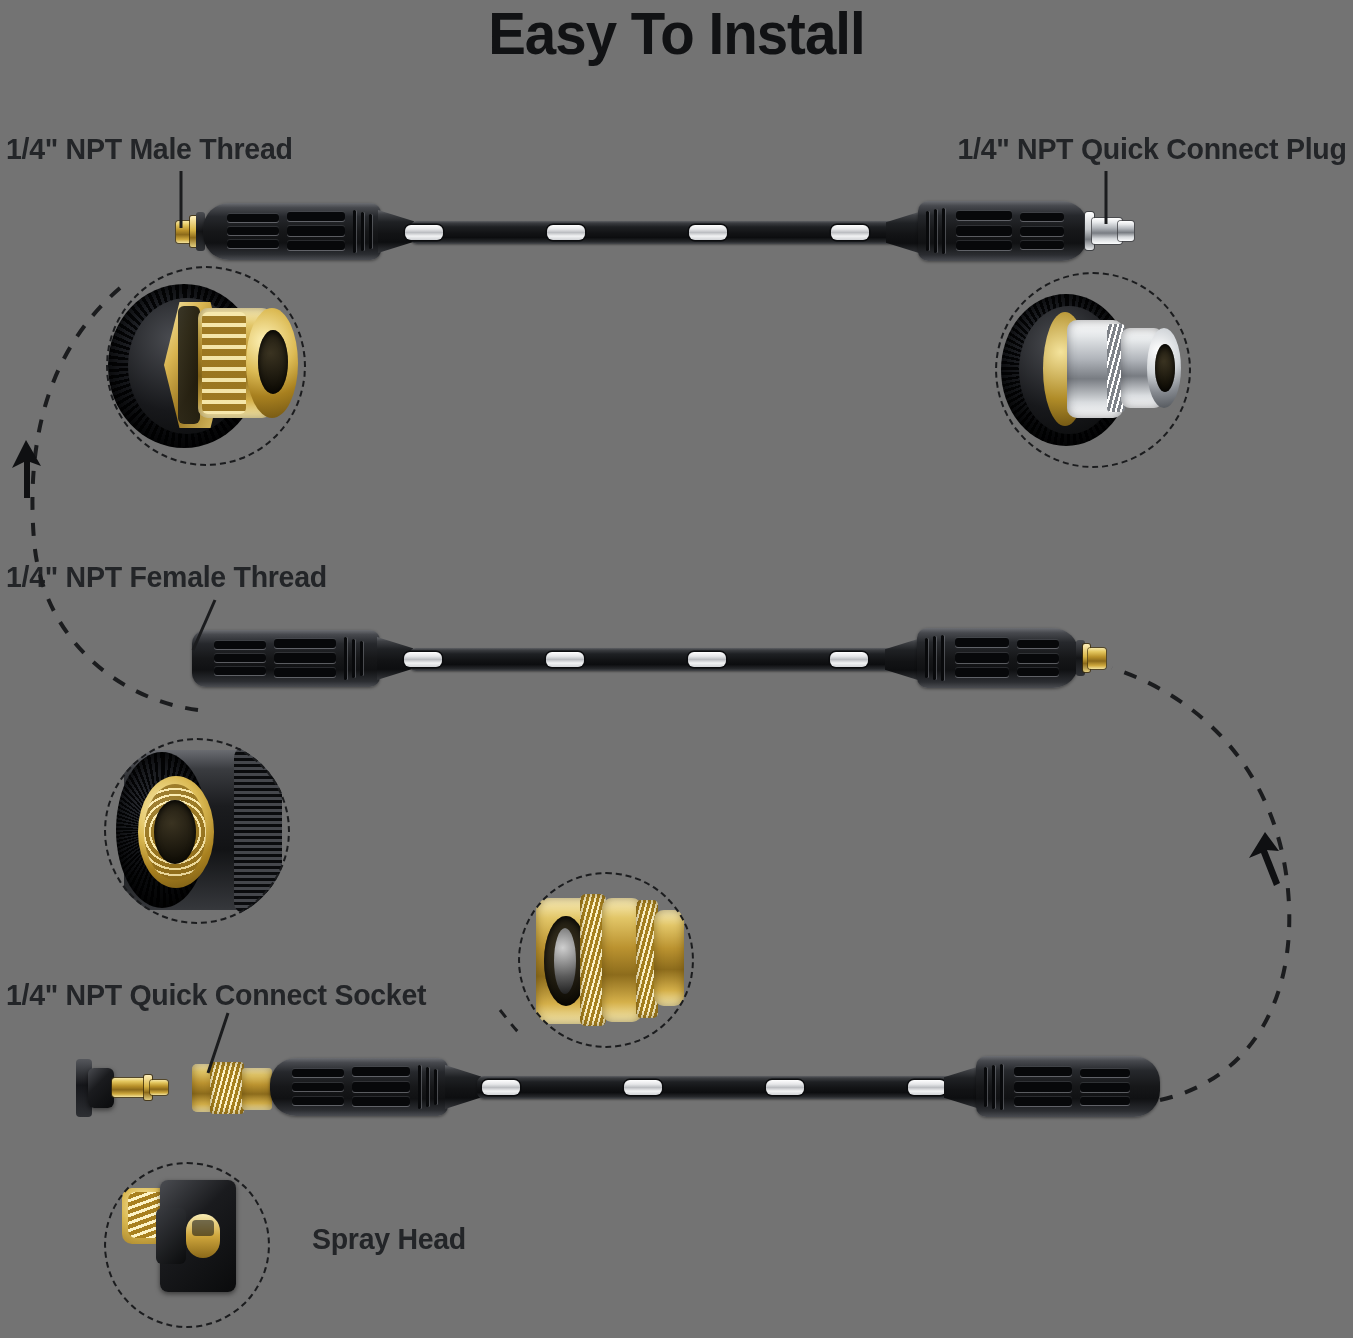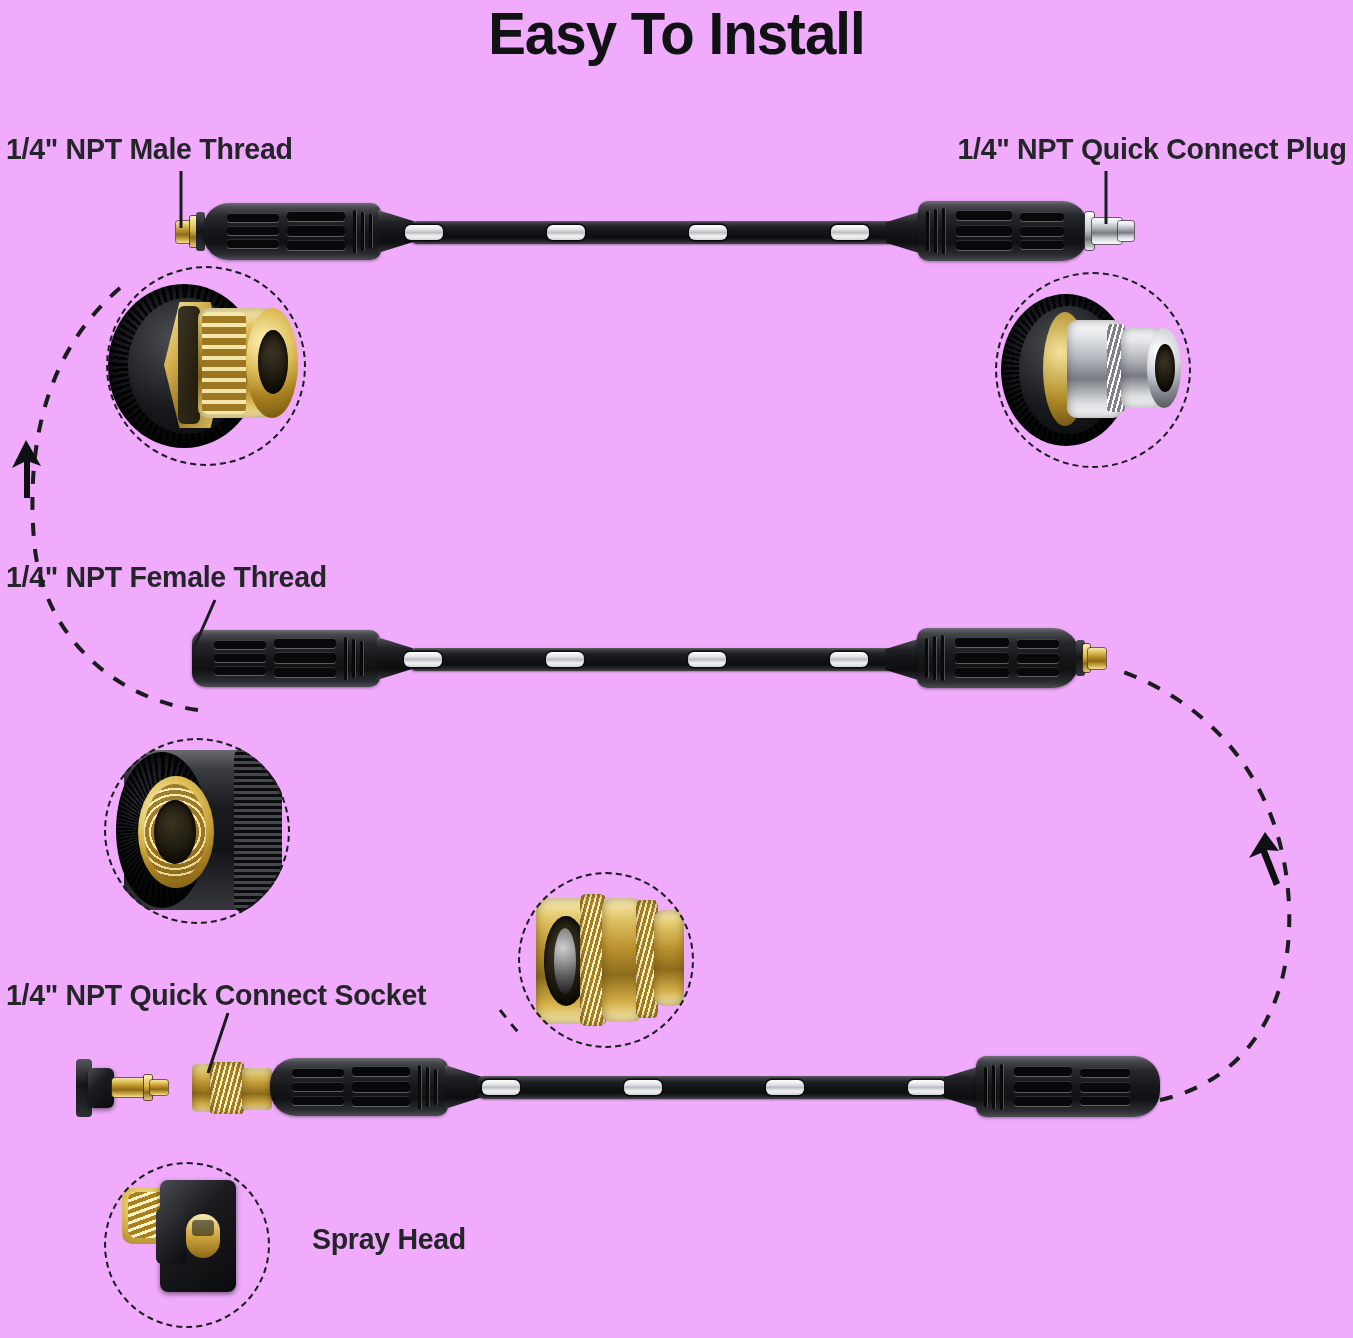--- a/index.html
+++ b/index.html
@@ -1,21 +1,21 @@
 <!DOCTYPE html>
 <html><head>
 <meta charset="utf-8">
 <style>
   html,body{margin:0;padding:0;background:#ffffff;}
   body{
     width:1353px;height:1338px;position:relative;overflow:hidden;
     font-family:"Liberation Sans", sans-serif;
     -webkit-font-smoothing:antialiased;
   }
-  #stage{position:absolute;inset:0;background:#f0abfc;}
+  #stage{position:absolute;inset:0;background:#737373;}
 
   
   .title{
     position:absolute;left:0;right:0;top:2px;text-align:center;
     font-size:60px;font-weight:bold;color:#111214;
     letter-spacing:-1px;line-height:1.05;
     transform:scaleX(.94);transform-origin:50% 0;
   }
   .lbl{
     position:absolute;font-size:30px;font-weight:bold;color:#232528;

